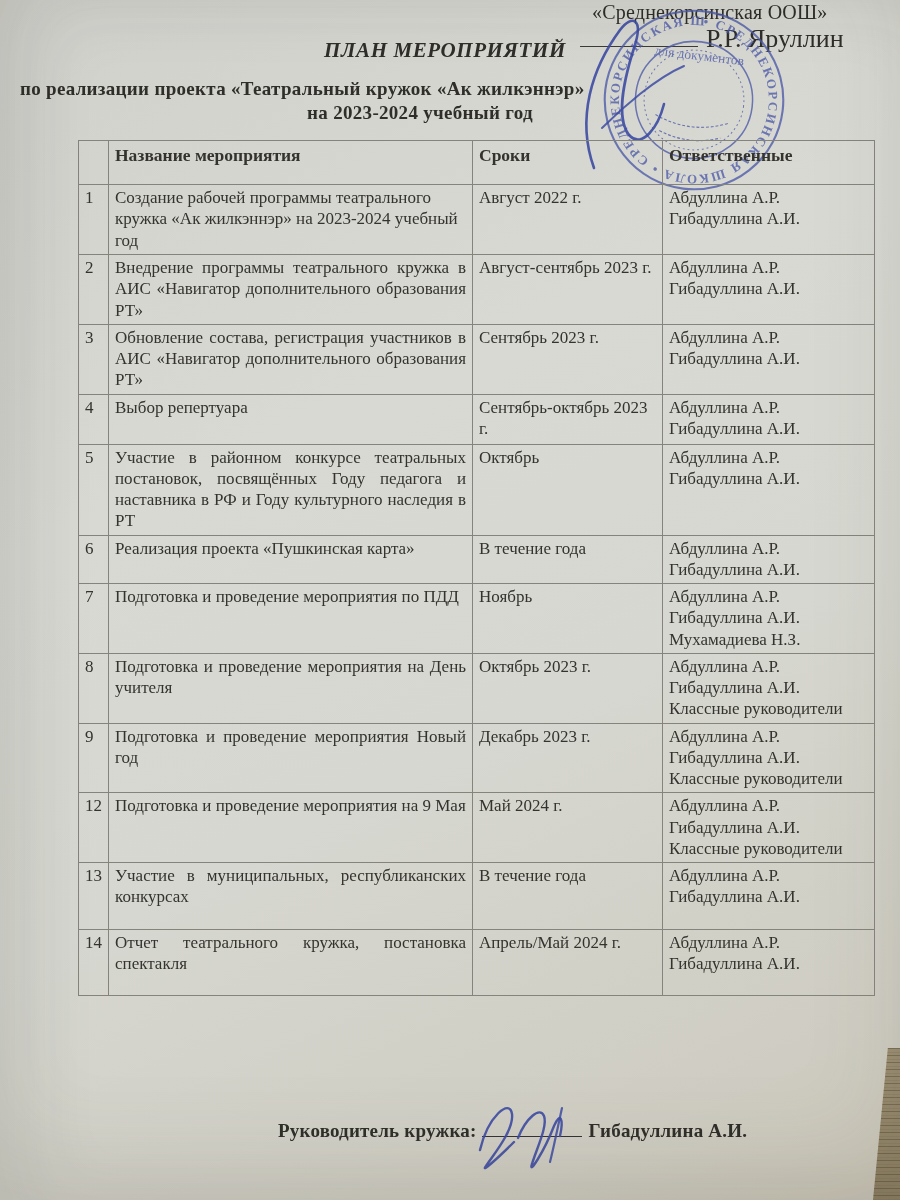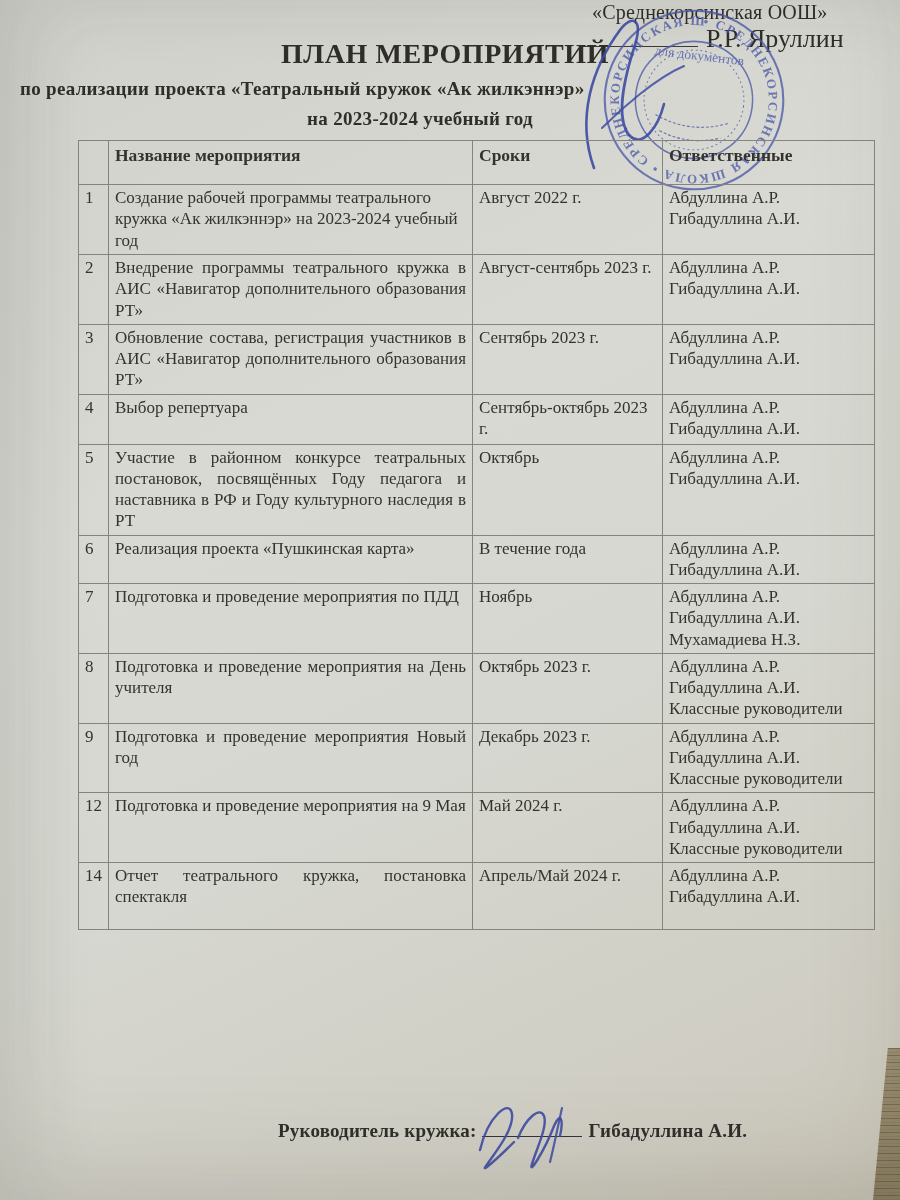--- a/index.html
+++ b/index.html
@@ -25,28 +25,28 @@
   .director-line{
     position:absolute;top:24px;left:580px;width:312px;
     font-size:26px;white-space:nowrap;
   }
   .sig-underline{
     display:inline-block;width:118px;border-bottom:1.6px solid #3c3b37;
     height:16px;vertical-align:baseline;margin-right:8px;
   }
   .doc-title{
     position:absolute;top:38px;left:95px;width:700px;
-    text-align:center;font-size:28px;font-weight:bold;letter-spacing:.6px;
+    text-align:center;font-size:21px;font-weight:bold;letter-spacing:.6px;font-style:italic;
   }
   .doc-subtitle1{
     position:absolute;top:78px;left:0;width:845px;
     text-align:left;font-size:19px;font-weight:bold;letter-spacing:.3px;padding-left:20px;
   }
   .doc-subtitle2{
-    position:absolute;top:108px;left:0;width:840px;
+    position:absolute;top:102px;left:0;width:840px;
     text-align:center;font-size:19px;font-weight:bold;letter-spacing:.3px;
   }
   
   .stamp{position:absolute;left:596px;top:4px;opacity:.78;transform:rotate(7deg);}
   .stamp text{fill:#4d5aa8;}
   .stamp circle{stroke:#4d5aa8;fill:none;}
   .hand-sig{position:absolute;pointer-events:none;}
   .hand-sig path{fill:none;stroke:#3d4ba2;stroke-linecap:round;}
   
   .plan-table-wrap{position:absolute;left:62px;top:140px;width:796px;padding-left:16px;}
@@ -235,20 +235,29 @@
           <td class="cell-num">12</td>
           <td class="cell-name">Подготовка и проведение мероприятия на 9 Мая</td>
           <td>Май 2024 г.</td>
           <td>
             <div>Абдуллина А.Р.</div>
             <div>Гибадуллина А.И.</div>
             <div>Классные руководители</div>
           </td>
         </tr>
         <tr>
+          <td class="cell-num">13</td>
+          <td class="cell-name">Участие в муниципальных, республиканских конкурсах</td>
+          <td>В течение года</td>
+          <td>
+            <div>Абдуллина А.Р.</div>
+            <div>Гибадуллина А.И.</div>
+          </td>
+        </tr>
+        <tr>
           <td class="cell-num">14</td>
           <td class="cell-name">Отчет театрального кружка, постановка спектакля</td>
           <td>Апрель/Май 2024 г.</td>
           <td>
             <div>Абдуллина А.Р.</div>
             <div>Гибадуллина А.И.</div>
           </td>
         </tr>
       </tbody>
     </table>

